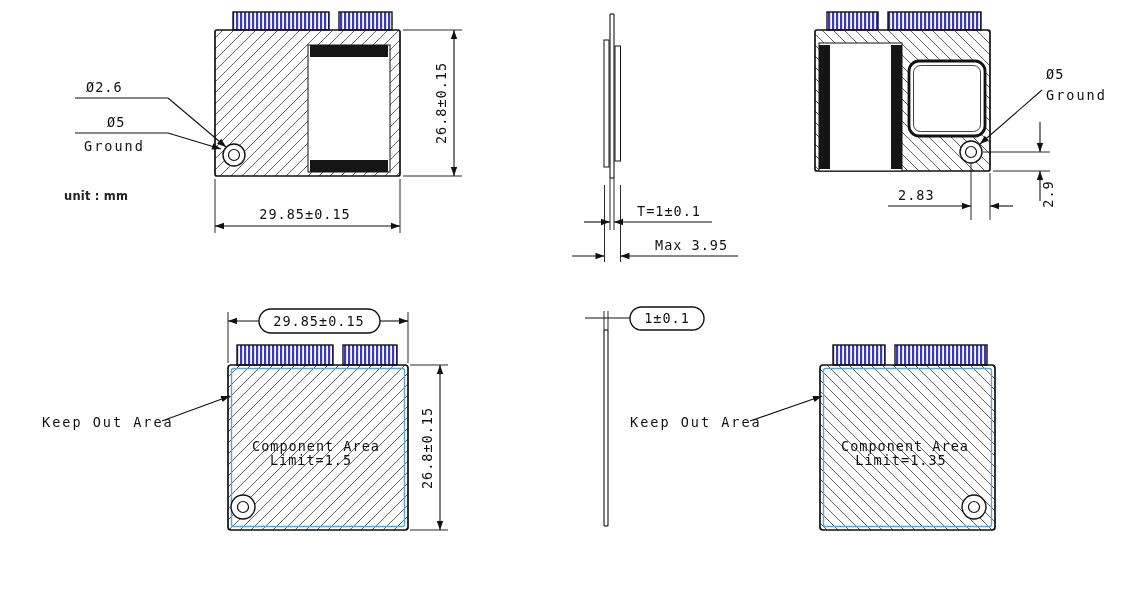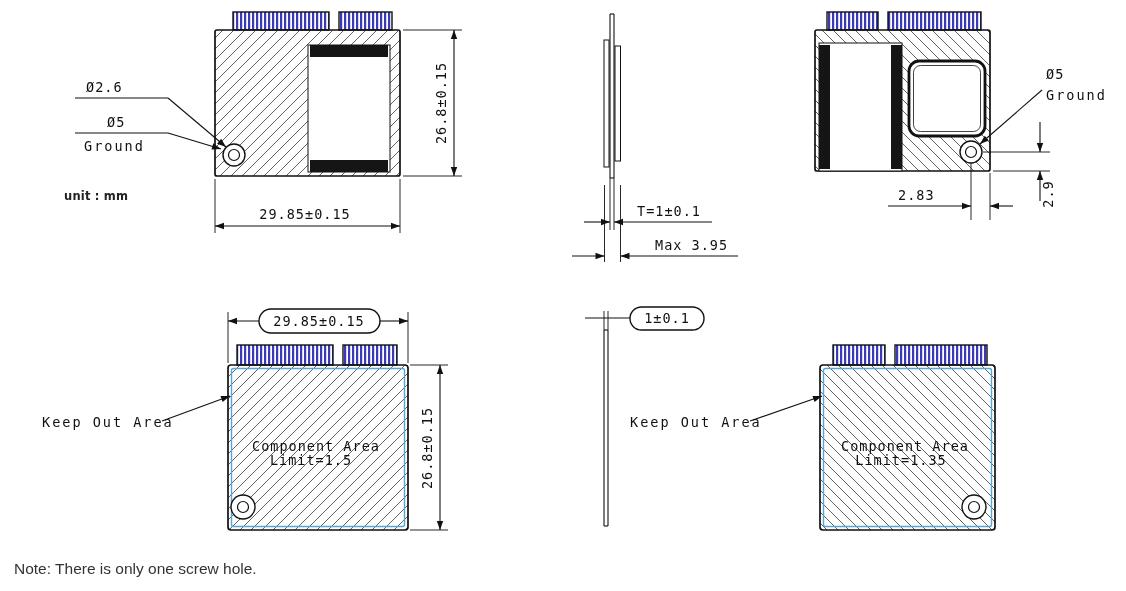--- a/index.html
+++ b/index.html
@@ -179,14 +179,13 @@
     <rect x="820" y="365" width="175" height="165" rx="3" fill="url(#hatchB)" stroke="#111" stroke-width="1.7"></rect>
     <rect x="823.5" y="368.5" width="168" height="158" rx="2" fill="none" stroke="#58a6d8" stroke-width="1.4"></rect>
     <circle cx="974" cy="507" r="12" fill="#ffffff" stroke="#111" stroke-width="1.4"></circle>
     <circle cx="974" cy="507" r="5.5" fill="#ffffff" stroke="#111" stroke-width="1.2"></circle>
 
     <text class="t tm" x="905" y="451">Component Area</text>
     <text class="t tm" x="901" y="465">Limit=1.35</text>
   </g>
 </svg>
 
-<div class="note">Note: There is only one screw hole.</div>
 </div>
 
 </body></html>

